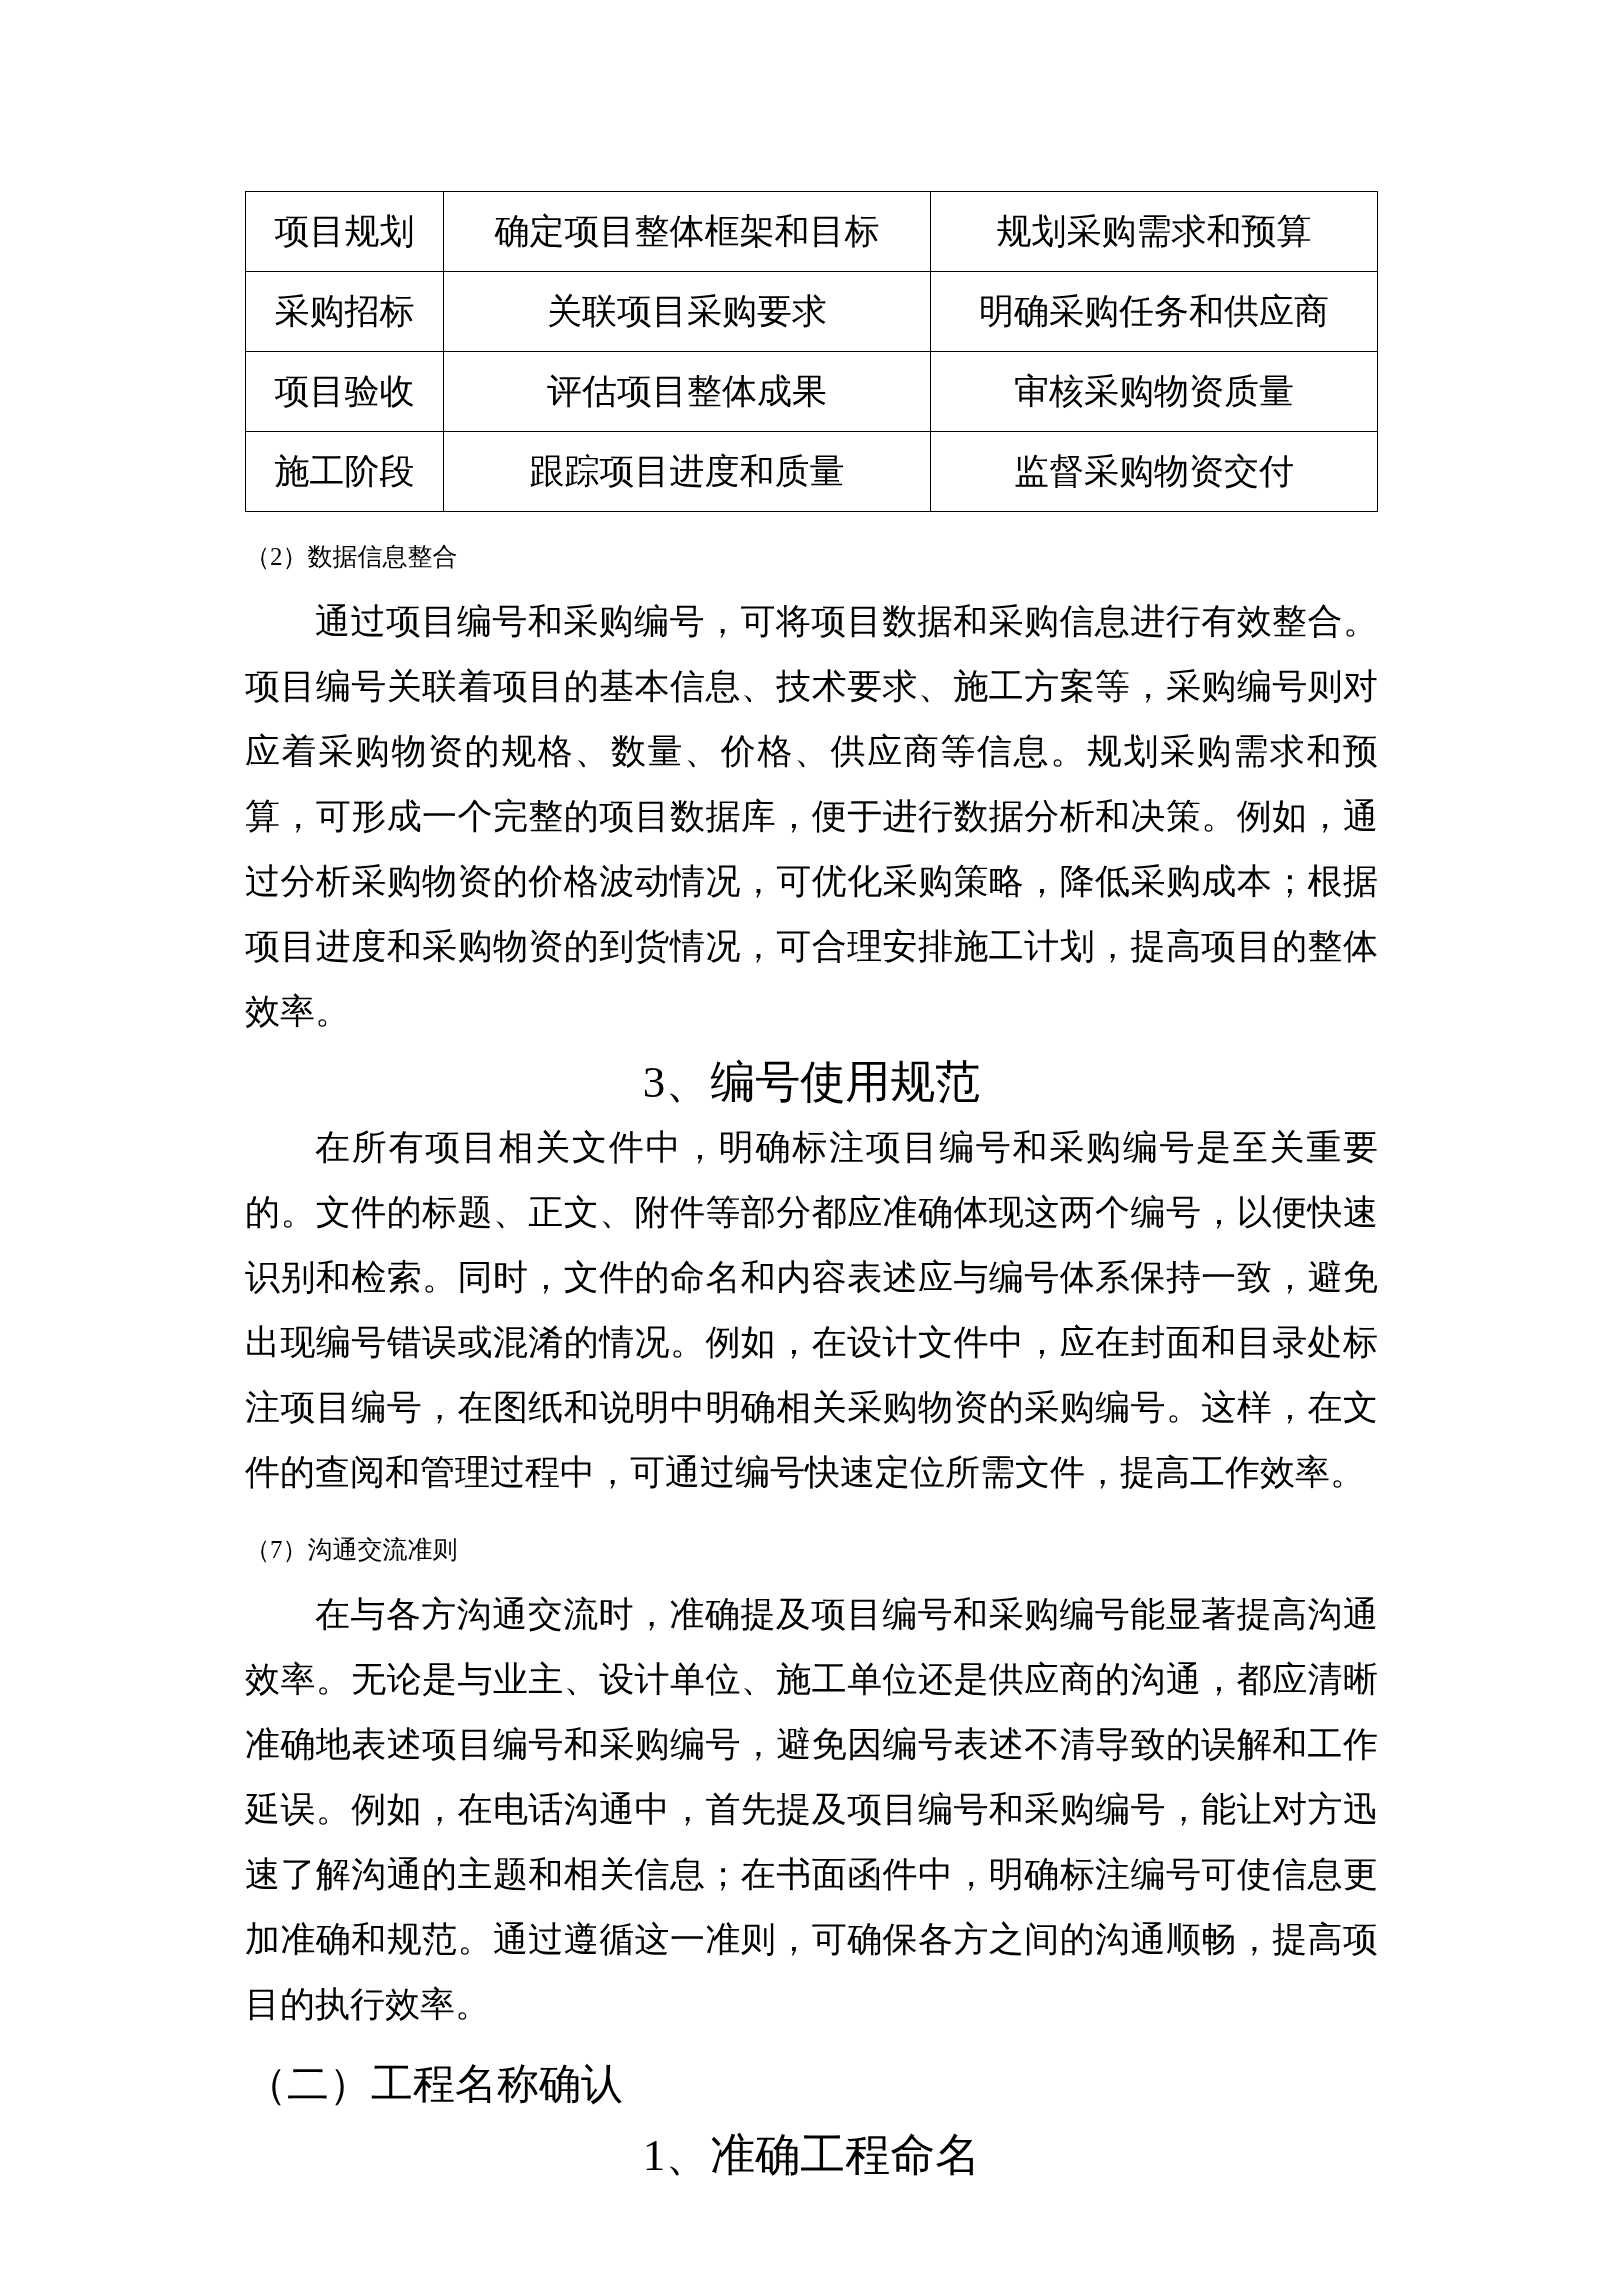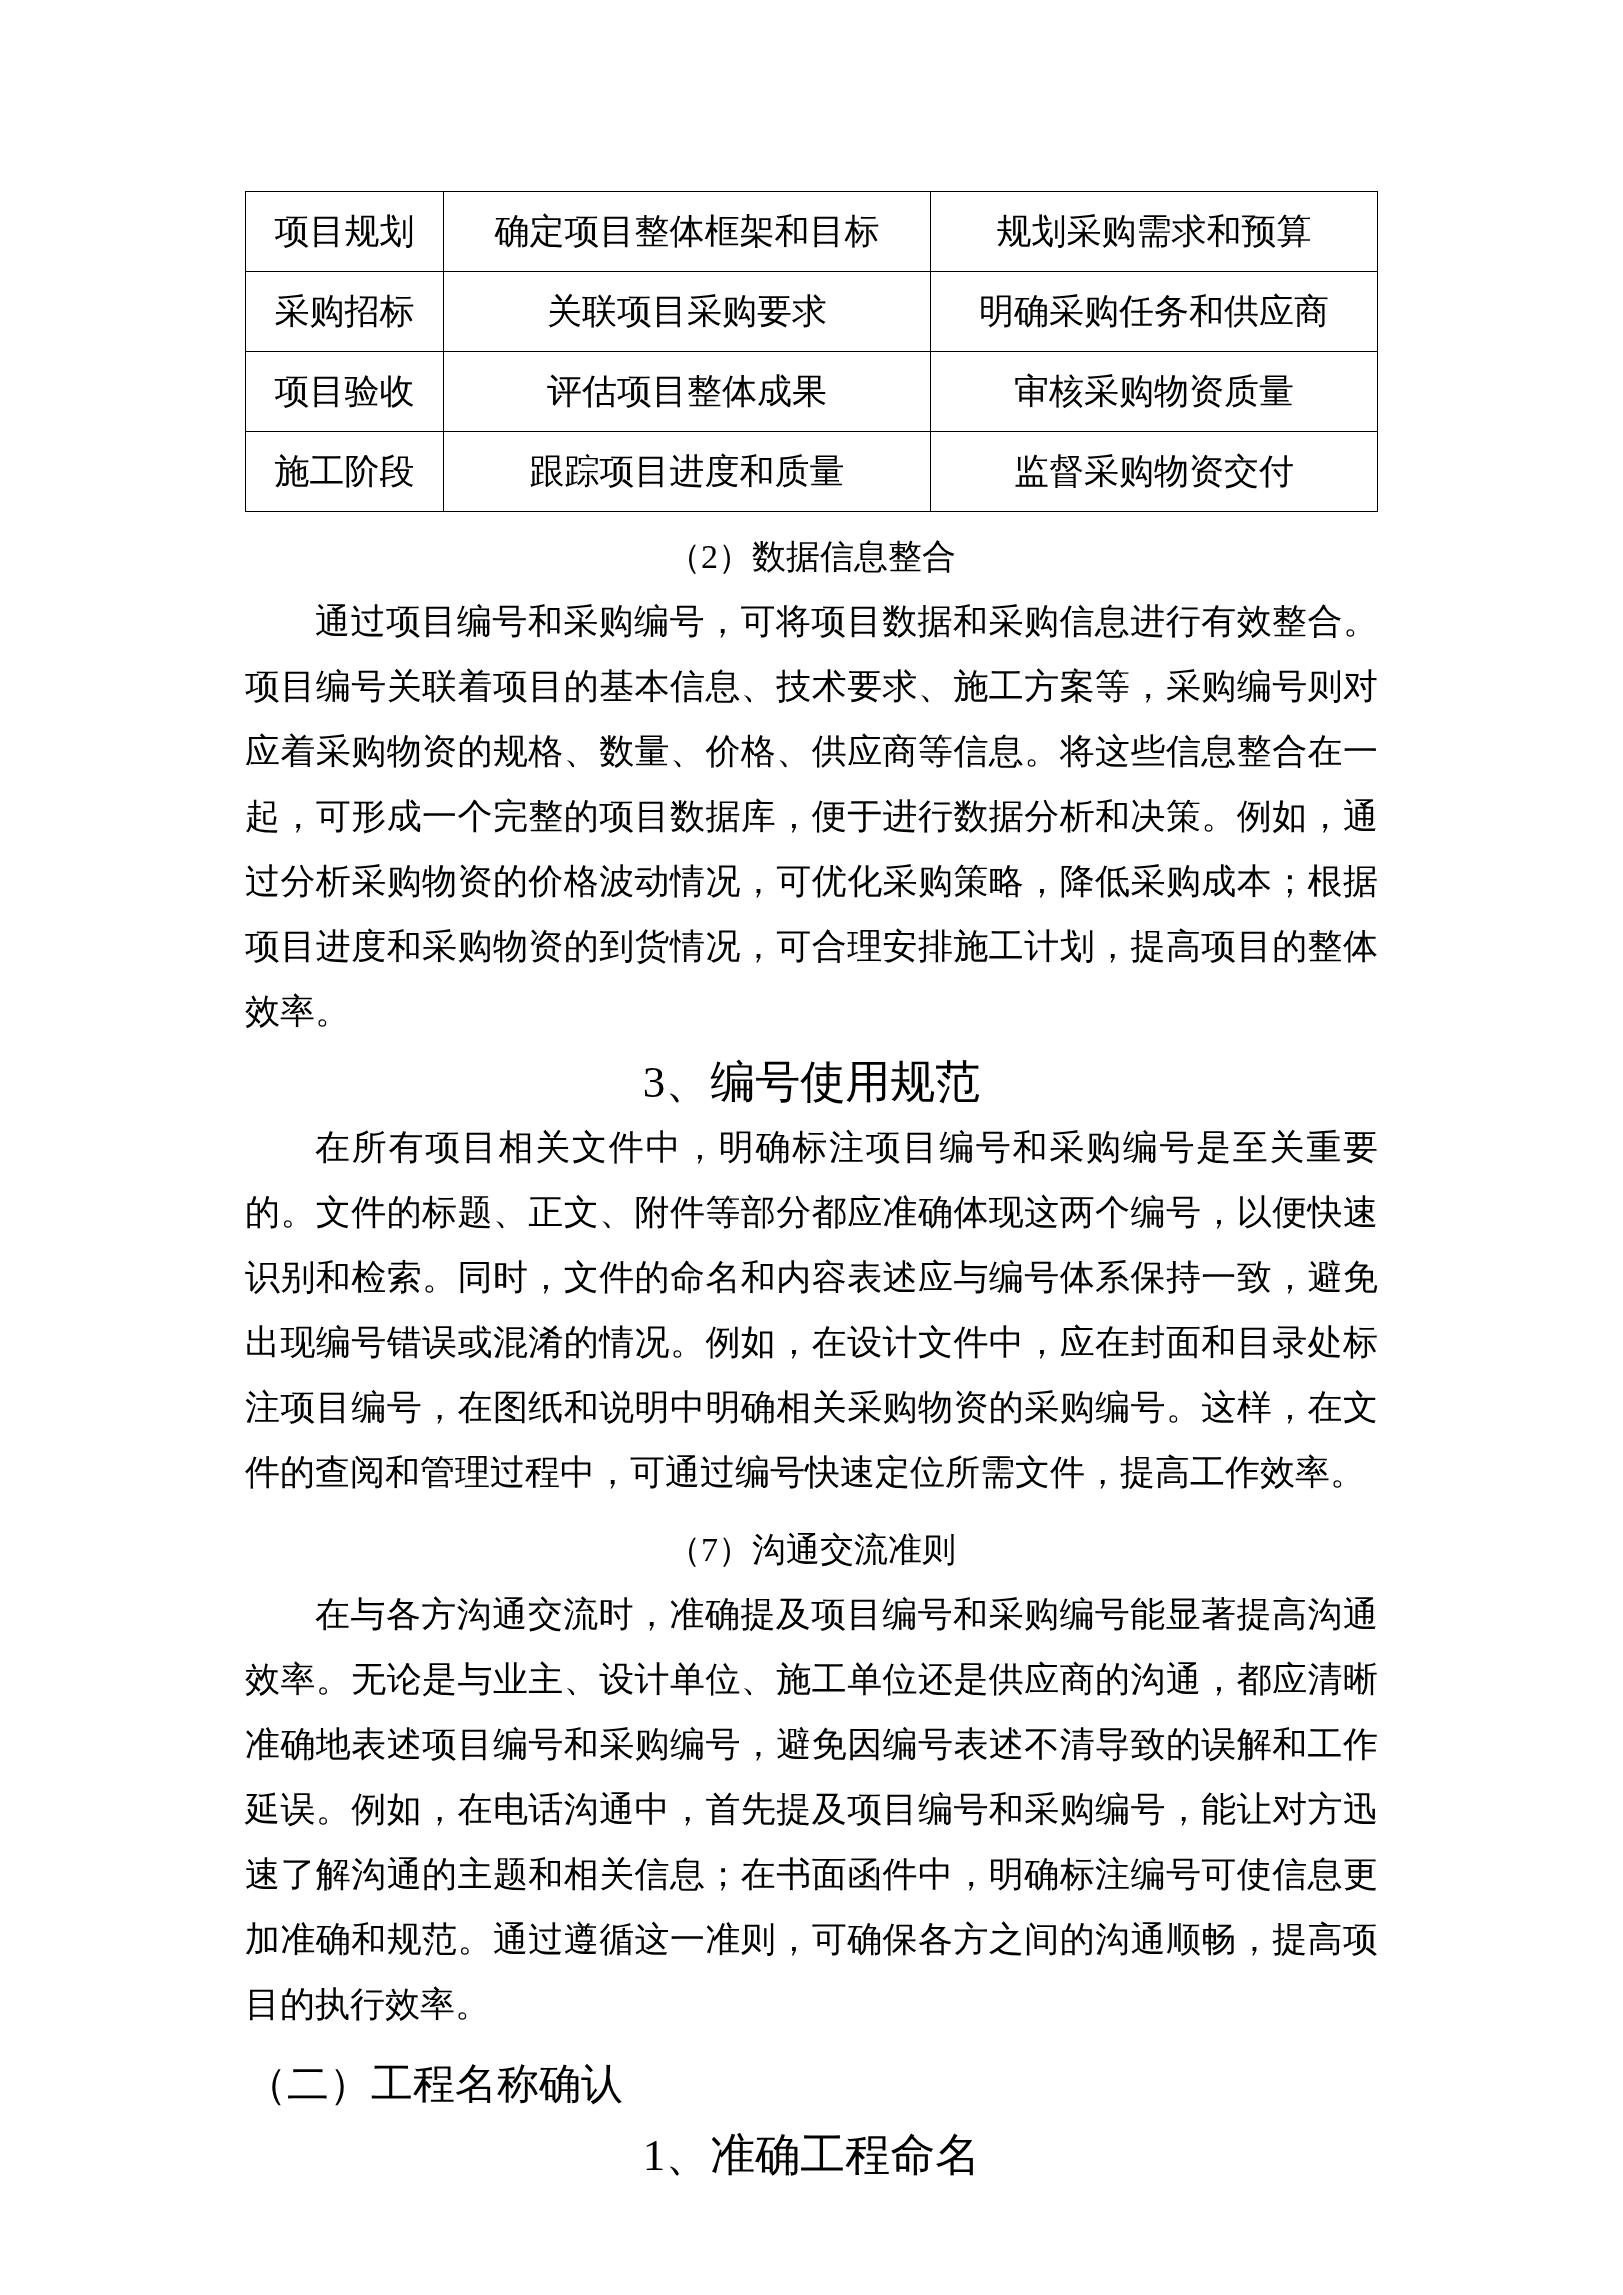--- a/index.html
+++ b/index.html
@@ -28,24 +28,24 @@
     font-size: 35px;
     line-height: 1.2;
     padding: 2.6px 6.5px;
   }
   table.doc-table td.col-1 { width: 17.5%; }
   table.doc-table td.col-2 { width: 43%; }
   table.doc-table td.col-3 { width: 39.5%; }
 
   
   .sub-heading {
-    font-size: 34px;
+    font-size: 25px;
     line-height: 65px;
     margin-top: 11.8px;
-    text-align: center;
+    text-align: left;
   }
   .num-heading {
     font-size: 45px;
     line-height: 65px;
     margin-top: 6.5px;
     text-align: center;
   }
   .body-para {
     font-size: 35px;
     line-height: 65px;
@@ -83,21 +83,21 @@
       </tr>
       <tr>
         <td class="col-1">施工阶段</td>
         <td class="col-2">跟踪项目进度和质量</td>
         <td class="col-3">监督采购物资交付</td>
       </tr>
     </tbody>
   </table>
 
   <div class="sub-heading">（2）数据信息整合</div>
-  <div class="body-para">通过项目编号和采购编号，可将项目数据和采购信息进行有效整合。项目编号关联着项目的基本信息、技术要求、施工方案等，采购编号则对应着采购物资的规格、数量、价格、供应商等信息。将这些信息整合在一起，可形成一个完整的项目数据库，便于进行数据分析和决策。例如，通过分析采购物资的价格波动情况，可优化采购策略，降低采购成本；根据项目进度和采购物资的到货情况，可合理安排施工计划，提高项目的整体效率。</div>
+  <div class="body-para">通过项目编号和采购编号，可将项目数据和采购信息进行有效整合。项目编号关联着项目的基本信息、技术要求、施工方案等，采购编号则对应着采购物资的规格、数量、价格、供应商等信息。规划采购需求和预算，可形成一个完整的项目数据库，便于进行数据分析和决策。例如，通过分析采购物资的价格波动情况，可优化采购策略，降低采购成本；根据项目进度和采购物资的到货情况，可合理安排施工计划，提高项目的整体效率。</div>
 
   <div class="num-heading">3、编号使用规范</div>
   <div class="body-para">在所有项目相关文件中，明确标注项目编号和采购编号是至关重要的。文件的标题、正文、附件等部分都应准确体现这两个编号，以便快速识别和检索。同时，文件的命名和内容表述应与编号体系保持一致，避免出现编号错误或混淆的情况。例如，在设计文件中，应在封面和目录处标注项目编号，在图纸和说明中明确相关采购物资的采购编号。这样，在文件的查阅和管理过程中，可通过编号快速定位所需文件，提高工作效率。</div>
 
   <div class="sub-heading">（7）沟通交流准则</div>
   <div class="body-para">在与各方沟通交流时，准确提及项目编号和采购编号能显著提高沟通效率。无论是与业主、设计单位、施工单位还是供应商的沟通，都应清晰准确地表述项目编号和采购编号，避免因编号表述不清导致的误解和工作延误。例如，在电话沟通中，首先提及项目编号和采购编号，能让对方迅速了解沟通的主题和相关信息；在书面函件中，明确标注编号可使信息更加准确和规范。通过遵循这一准则，可确保各方之间的沟通顺畅，提高项目的执行效率。</div>
 
   <div class="big-heading">（二）工程名称确认</div>
   <div class="num-heading" style="margin-top:0;">1、准确工程命名</div>
 

